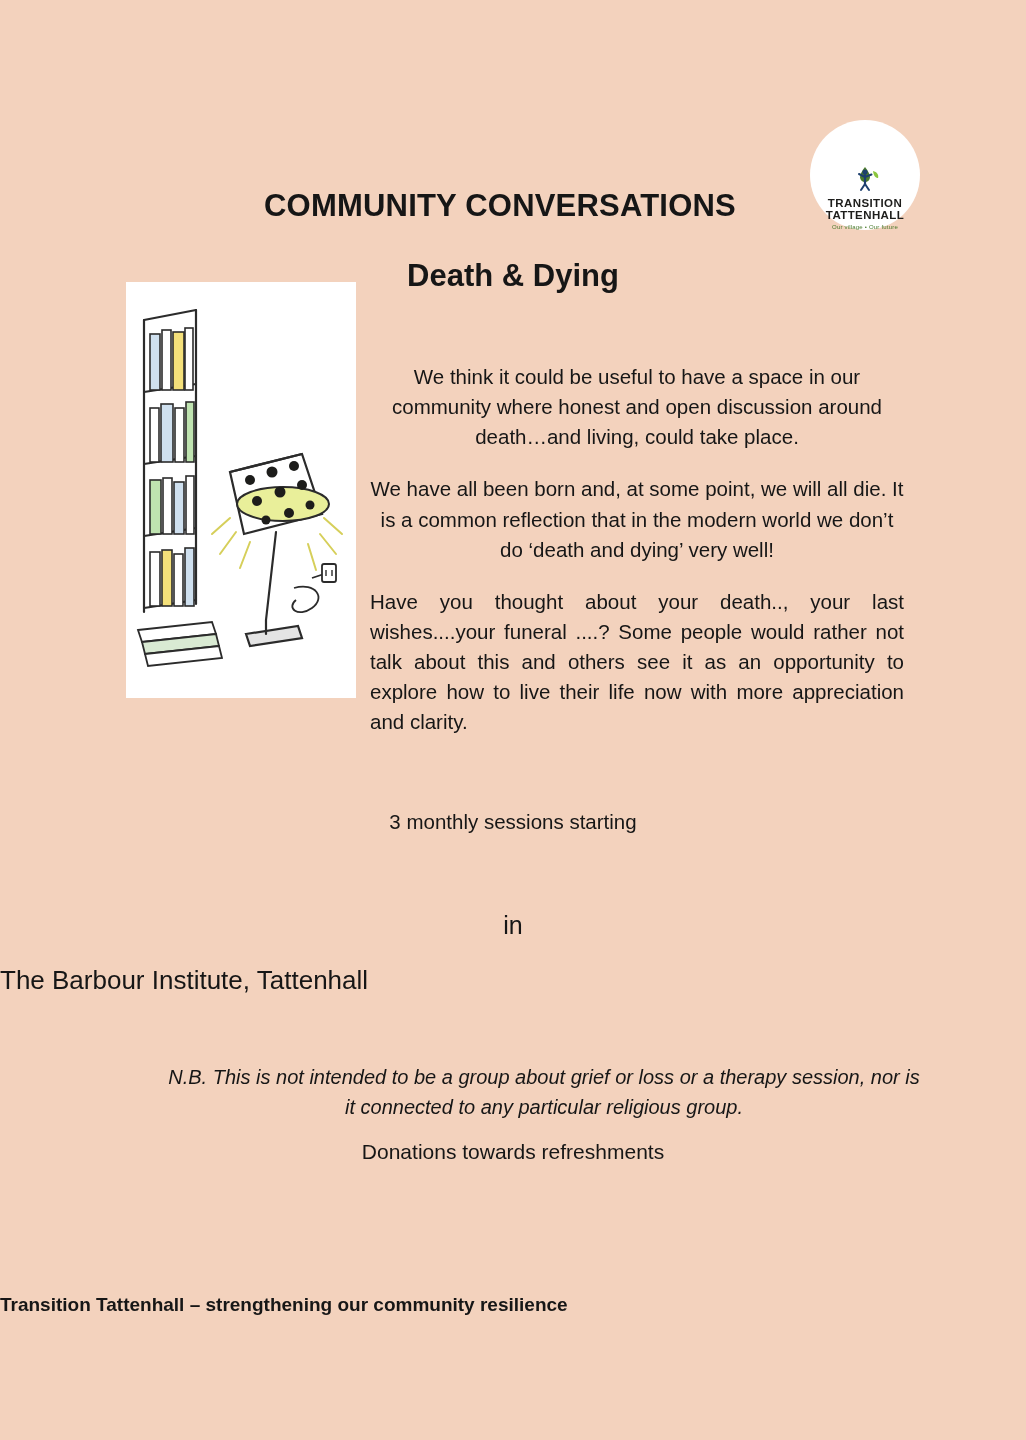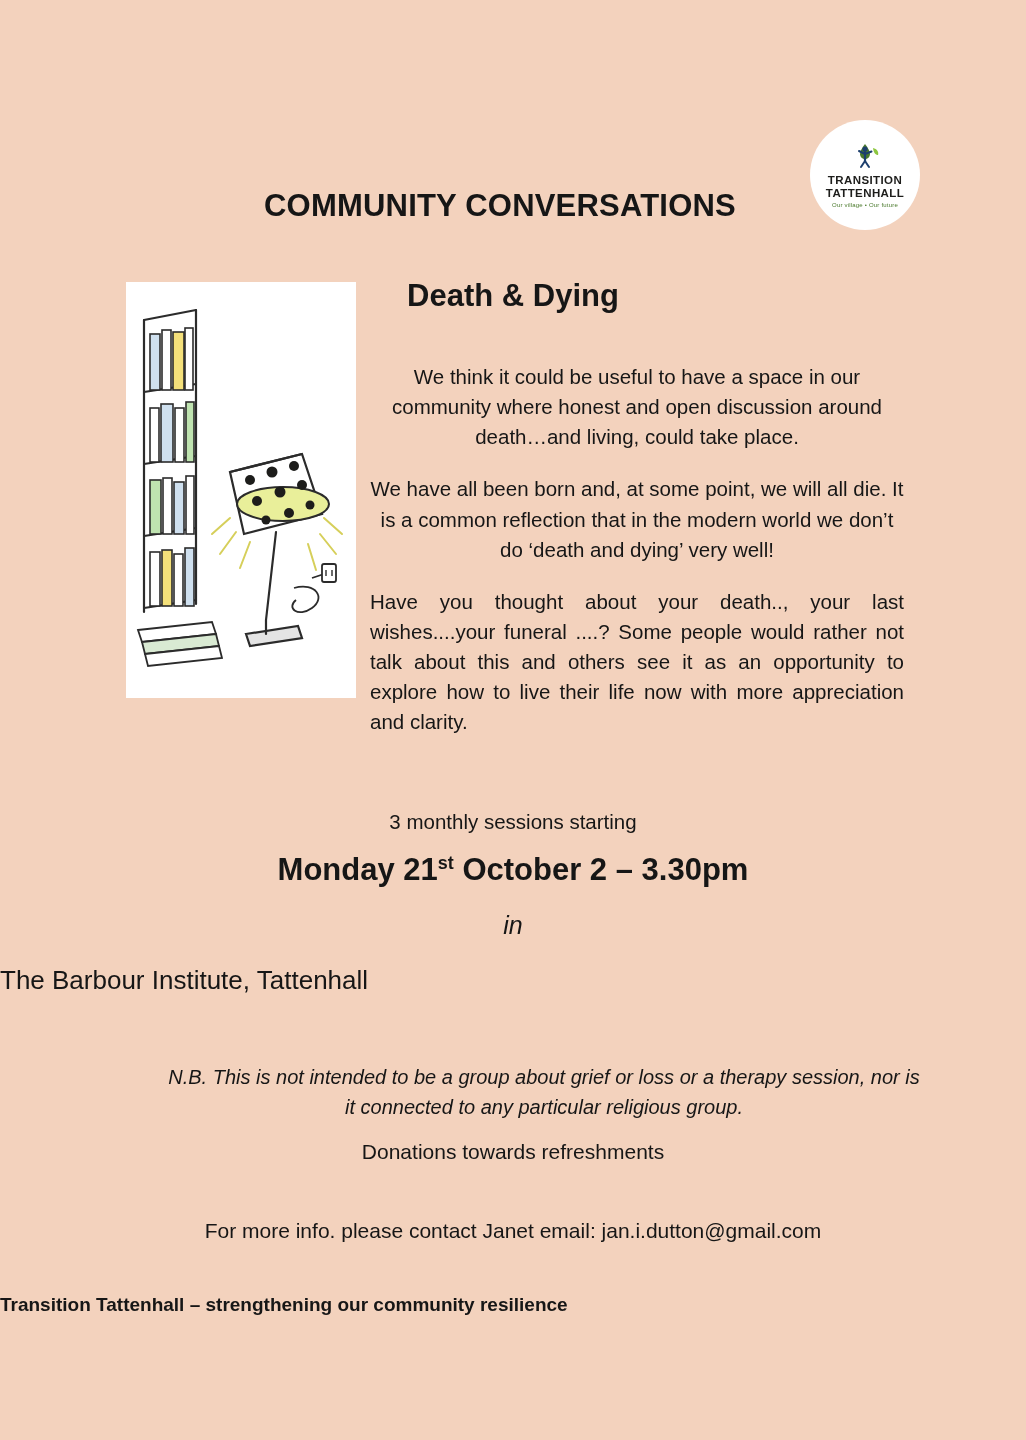--- a/index.html
+++ b/index.html
@@ -28,21 +28,21 @@
     position: absolute;
     top: 120px;
     left: 810px;
     width: 110px;
     height: 110px;
     border-radius: 50%;
     background: #ffffff;
     display: flex;
     flex-direction: column;
     align-items: center;
-    justify-content: center;
+    justify-content: flex-end;
     text-align: center;
   }
   .logo-mark {
     width: 34px;
     height: 30px;
     position: relative;
     margin-bottom: 2px;
   }
   .logo-name {
     font-size: 11.5px;
@@ -70,21 +70,20 @@
     letter-spacing: 0.2px;
   }
   .subtitle {
     position: absolute;
     top: 258px;
     left: 0;
     width: 1026px;
     text-align: center;
     font-size: 31px;
     font-weight: bold;
-    margin-top: 20px;
   }
 
   
   .illustration {
     position: absolute;
     top: 282px;
     left: 126px;
     width: 230px;
     height: 416px;
     background: #ffffff;
@@ -128,21 +127,20 @@
     font-size: 0.58em;
     vertical-align: super;
   }
   .in-line {
     position: absolute;
     top: 911px;
     left: 0;
     width: 1026px;
     text-align: center;
     font-size: 25px;
-    font-style: italic;
   }
   .venue {
     position: absolute;
     top: 965px;
     left: 0;
     width: 1026px;
     text-align: left;
     font-size: 26px;
   }
 
@@ -301,24 +299,20 @@
     </svg>
   </div>
 
   <div class="body-col">
     <p class="p center">We think it could be useful to have a space in our community where honest and open discussion around death…and living, could take place.</p>
     <p class="p center">We have all been born and, at some point, we will all die. It is a common reflection that in the modern world we don’t do ‘death and dying’ very well!</p>
     <p class="p justify">Have you thought about your death.., your last wishes....your funeral ....? Some people would rather not talk about this and others see it as an opportunity to explore how to live their life now with more appreciation and clarity.</p>
   </div>
 
   <div class="sessions">3 monthly sessions starting</div>
-  <div class="date-line">
-    <span>Monday 21</span><sup>st</sup><span> October 2 – 3.30pm</span>
-  </div>
   <div class="in-line">in</div>
   <div class="venue">The Barbour Institute, Tattenhall</div>
 
   <div class="nb">N.B. This is not intended to be a group about grief or loss or a therapy session, nor is it connected to any particular religious group.</div>
   <div class="donations">Donations towards refreshments</div>
-  <div class="contact">For more info. please contact Janet email: jan.i.dutton@gmail.com</div>
   <div class="footer">Transition Tattenhall – strengthening our community resilience</div>
 
 </div>
 
 </body></html>

